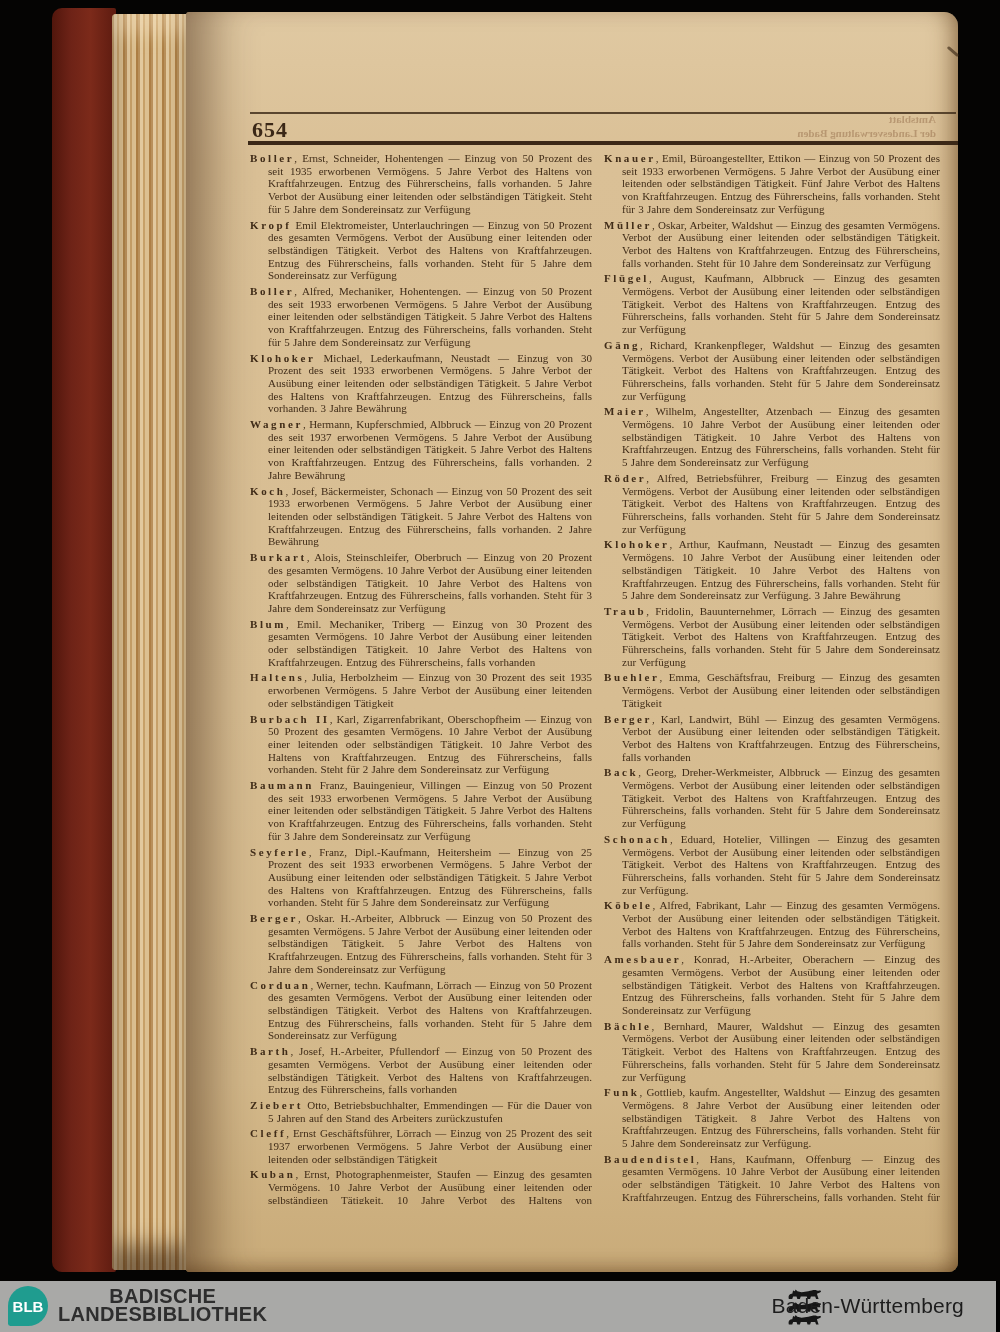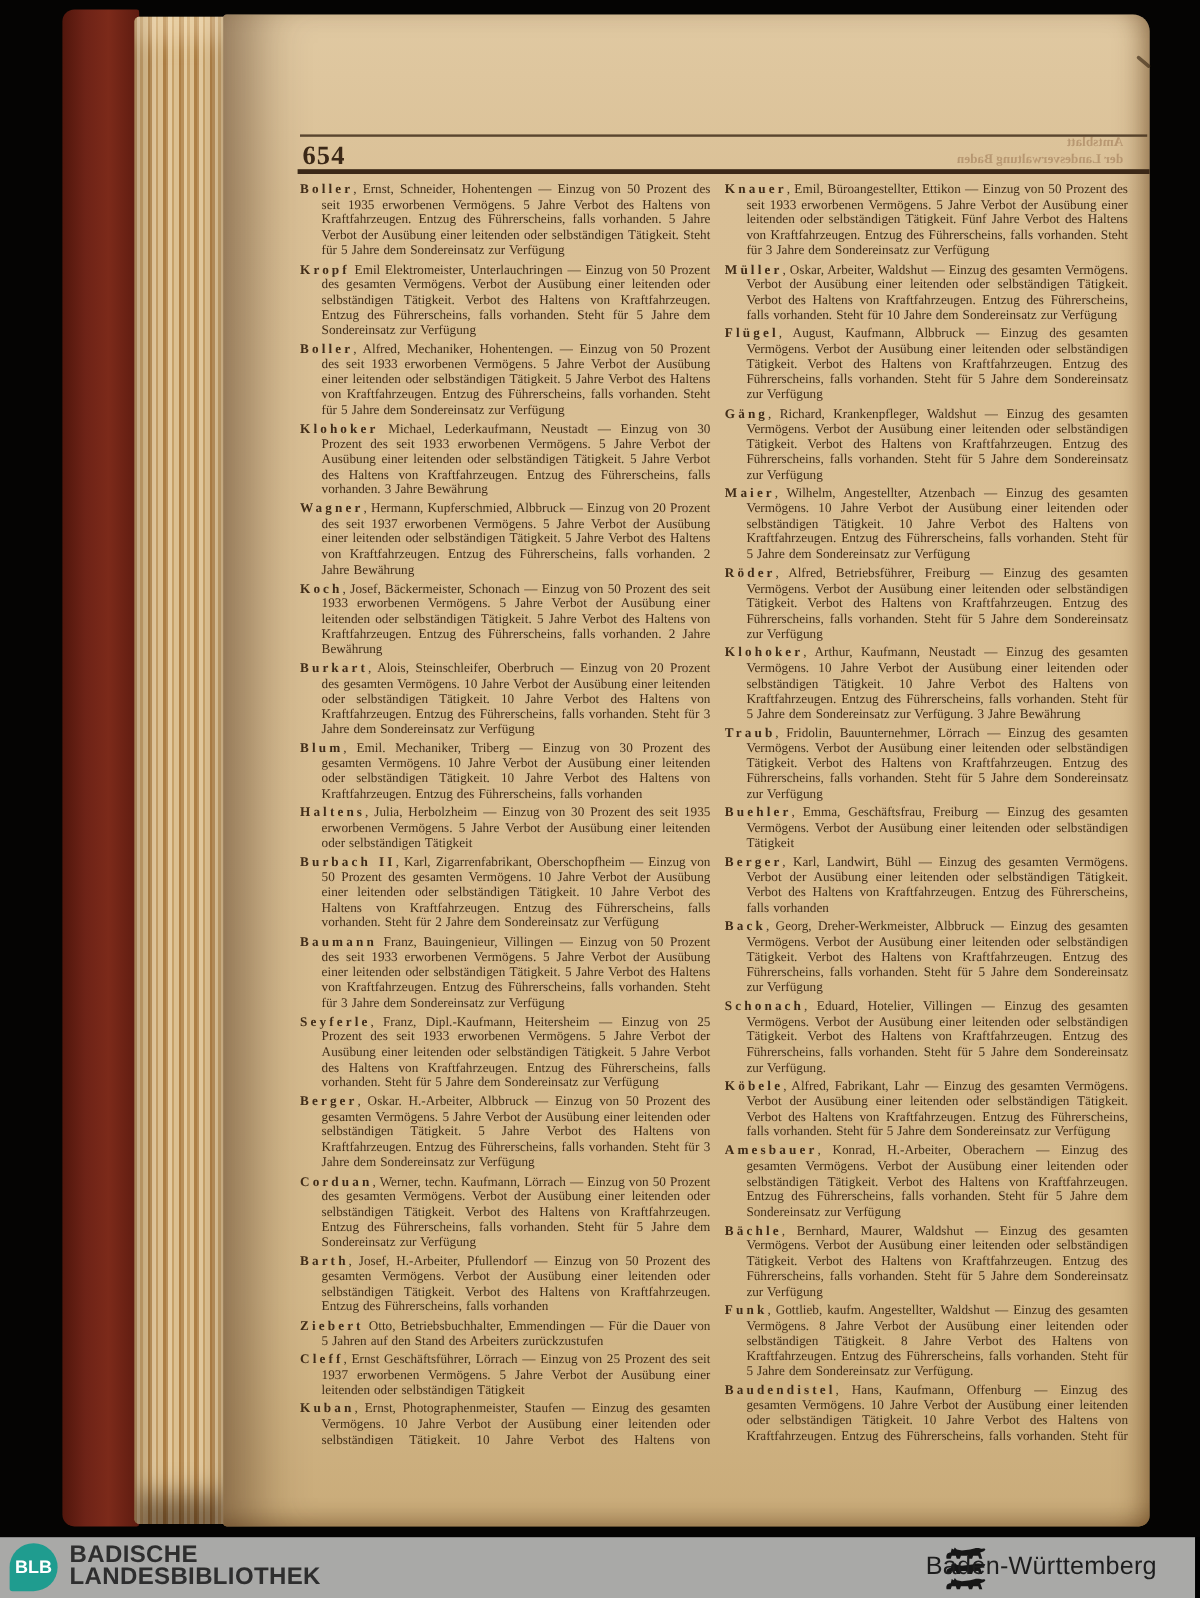--- a/index.html
+++ b/index.html
@@ -32,21 +32,21 @@
                transform:scaleX(-1);color:rgba(110,62,30,.32);font-weight:bold;
                font-size:11px;line-height:14px;filter:blur(.4px);}
   
   .col{position:absolute;top:140px;height:1052px;overflow:hidden;color:#402c18;
        font-size:11px;line-height:12.7px;text-align:justify;hyphens:auto;-webkit-hyphens:auto;}
   .col-left{left:64px;width:342px;}
   .col-right{left:418px;width:336px;}
   .entry{margin:0 0 3px 0;padding-left:18px;text-indent:-18px;word-spacing:.6px;}
   .entry-name{font-weight:bold;letter-spacing:2.6px;}
   
-  .footer{position:absolute;left:0;top:1281px;width:996px;height:51px;background:#a9a9a7;}
+  .footer{position:absolute;left:0;top:1281px;width:996px;height:51px;background:#a9a9a7;text-align:center;}
   .blb-logo{position:absolute;left:8px;top:5px;width:40px;height:40px;background:#1f9c8f;
             border-radius:50% 50% 50% 6%;display:flex;align-items:center;justify-content:center;
             font-family:"Liberation Sans", sans-serif;font-weight:bold;font-size:15px;color:#fff;}
   .lib-name{position:absolute;left:58px;top:6px;font-family:"Liberation Sans", sans-serif;
             font-weight:bold;font-size:20px;line-height:18px;color:#2e2e2e;letter-spacing:.3px;}
   .coa{position:absolute;left:788px;top:4px;width:34px;height:44px;}
   .region{position:absolute;right:32px;top:13px;font-family:"Liberation Sans", sans-serif;
           font-size:21px;color:#1d1d1d;letter-spacing:.2px;}
   .footer-endcap{position:absolute;left:996px;top:1281px;width:4px;height:51px;background:#000;}
 </style>

